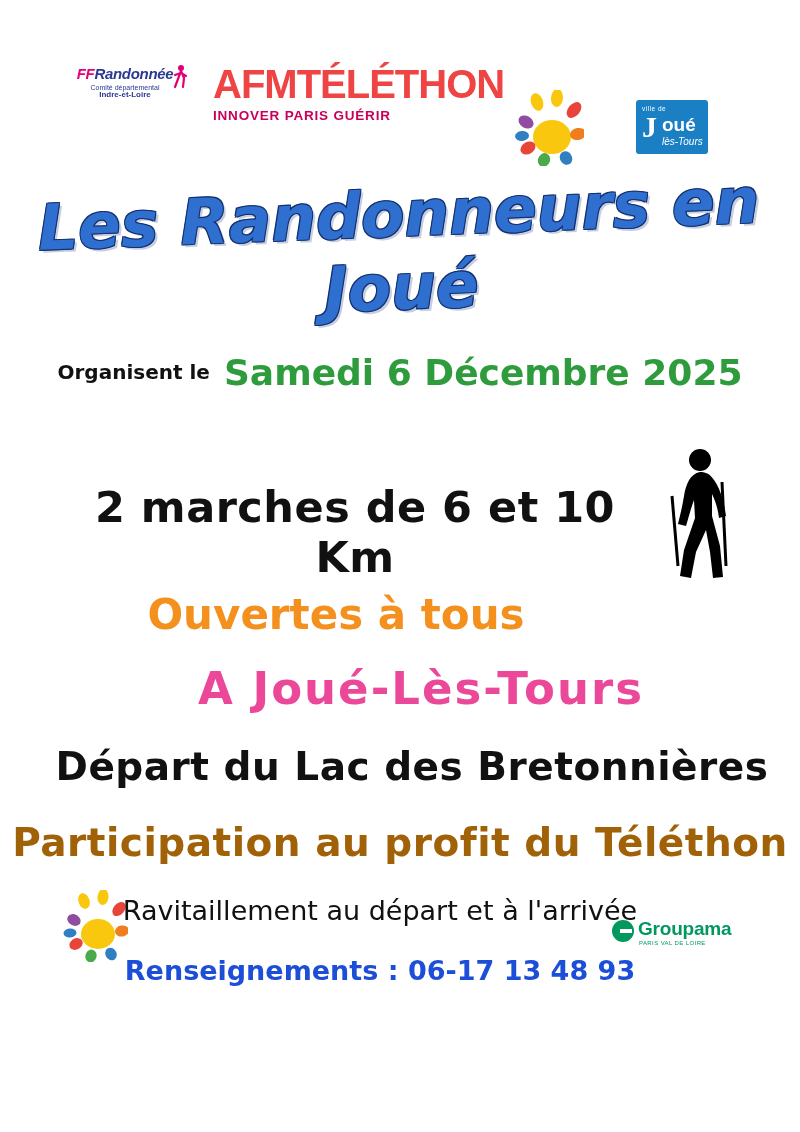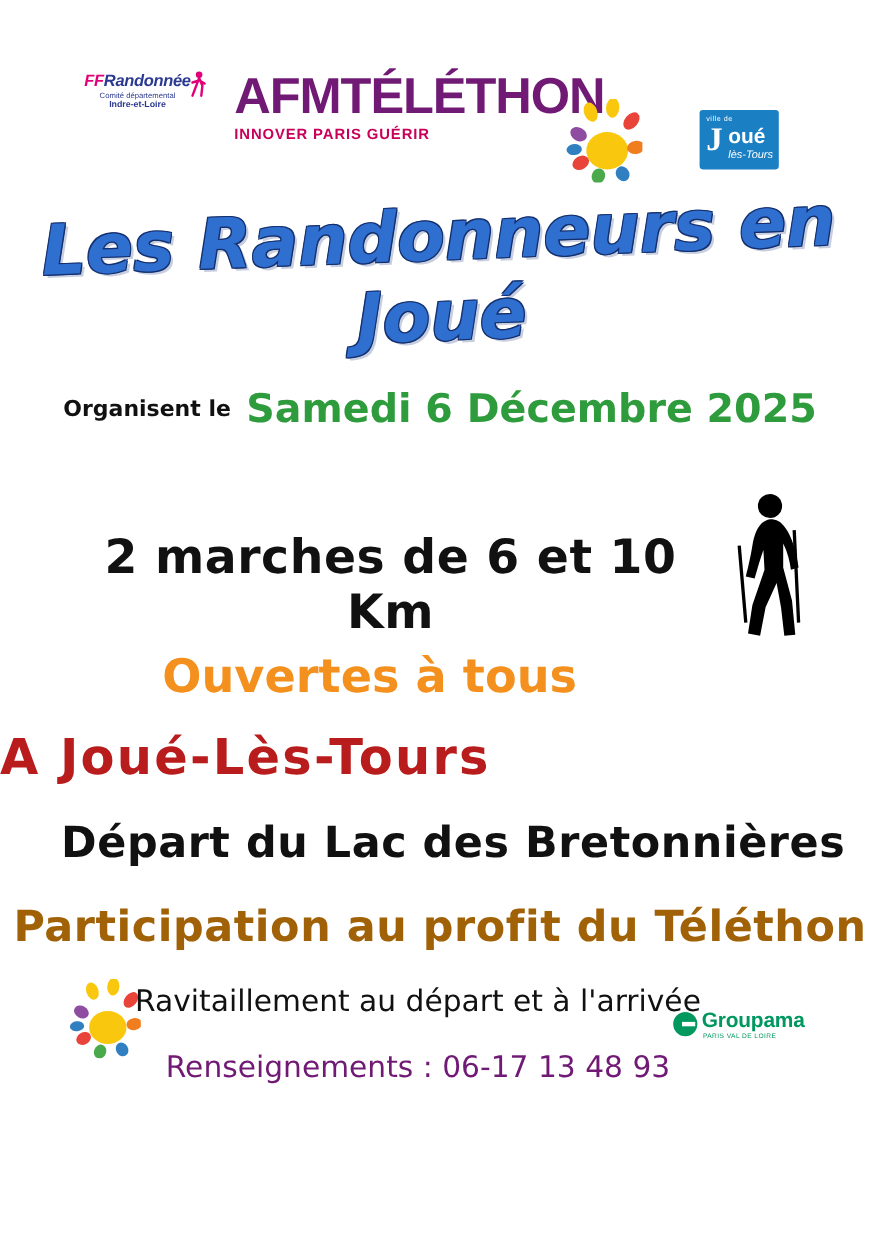--- a/index.html
+++ b/index.html
@@ -70,23 +70,23 @@
   }
 
   
   .afm {
     position: absolute;
     left: 213px;
     top: 16px;
     width: 300px;
   }
   .afm-main {
-    font-size: 46px;
-    font-weight: bold;
-    color: #701a75;
+    font-size: 40px;
+    font-weight: bold;
+    color: #ef4444;
     letter-spacing: -1px;
     line-height: 1;
     white-space: nowrap;
   }
   .afm-sub {
     margin-top: 4px;
     font-size: 13.5px;
     font-weight: bold;
     color: #c8005a;
     letter-spacing: 0.8px;
@@ -223,25 +223,25 @@
     font-family: "DejaVu Sans", sans-serif;
     font-size: 42px;
     font-weight: bold;
     color: #f4901e;
   }
   .ajlt {
     position: absolute;
     top: 662px;
     left: 0;
     width: 644px;
-    text-align: left;
+    text-align: right;
     font-family: "DejaVu Sans", sans-serif;
     font-size: 45px;
     font-weight: bold;
-    color: #b91c1c;
+    color: #ec4899;
     letter-spacing: 2px;
   }
 
   
   .depart {
     position: absolute;
     top: 744px;
     left: 0;
     width: 800px;
     text-align: center;
@@ -277,21 +277,22 @@
     color: #111111;
   }
   .renseignements {
     position: absolute;
     top: 955px;
     left: 120px;
     width: 520px;
     text-align: center;
     font-family: "DejaVu Sans", sans-serif;
     font-size: 27px;
-    color: #701a75;
+    color: #1d4ed8;
+    font-weight: bold;
   }
 
   
   .sun-bottom {
     position: absolute;
     left: 62px;
     top: 890px;
     width: 66px;
     height: 72px;
   }

